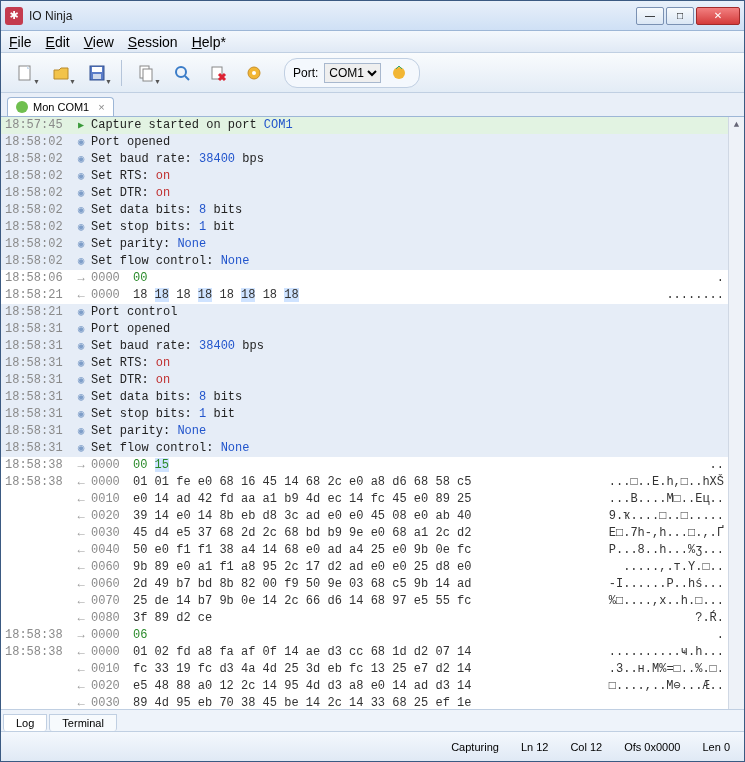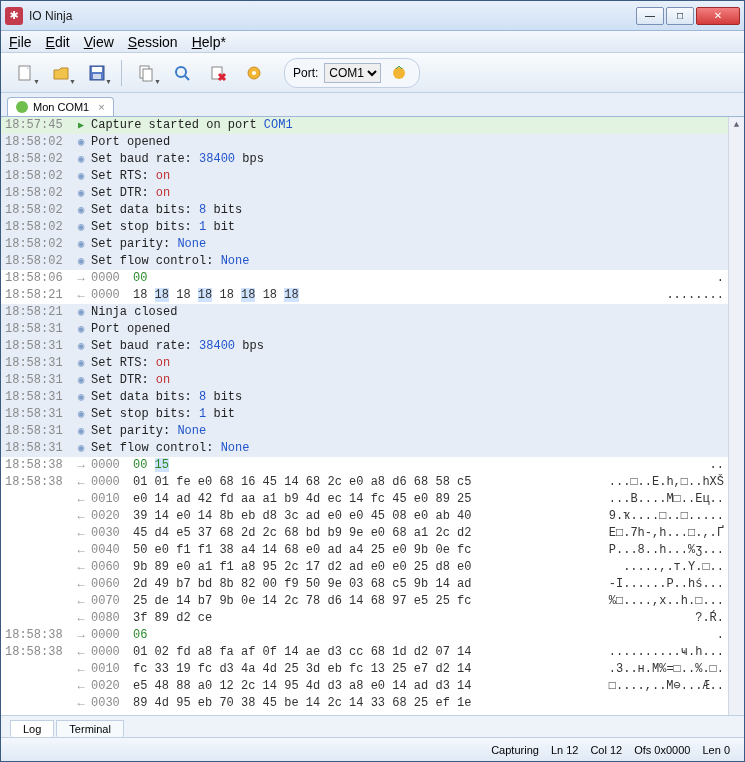--- a/index.html
+++ b/index.html
@@ -37,24 +37,24 @@
 .offset { color: #8a8a8a; width: 42px; }
 .hex { color: #333; flex: 0 0 auto; }
 .ascii { color: #333; margin-left: auto; padding-right: 20px; }
 .txt { color: #222; }
 .txt .kw { color: #2255cc; }
 .txt .on { color: #c03030; }
 .txt .none { color: #2255cc; }
 .txt .num { color: #2255cc; }
 .hex .b0 { color: #2a8a2a; }
 .hex .sel { background: #cfe3ff; }
-.bottom-tabs { height: 22px; background: #eef3fa; display: flex; align-items: flex-end; border-top: 1px solid #c0cfe2; padding-left: 9px; }
+.bottom-tabs { height: 22px; background: #eef3fa; display: flex; align-items: flex-end; border-top: 1px solid #c0cfe2; padding-left: 2px; }
 .btab { padding: 2px 12px; font-size: 11px; border: 1px solid #c0cfe2; border-bottom: none; background: #f7fafd; margin-right: 2px; border-radius: 0 0 3px 3px; cursor: pointer; }
 .btab.active { background: #fff; }
-.statusbar { height: 24px; background: linear-gradient(#f4f8fd,#e0e9f5); display: flex; align-items: center; justify-content: flex-end; gap: 12px; padding: 0 14px; font-size: 11px; border-top: 1px solid #c0cfe2; }
+.statusbar { height: 30px; background: linear-gradient(#f4f8fd,#e0e9f5); display: flex; align-items: center; justify-content: flex-end; gap: 22px; padding: 0 14px; font-size: 11px; border-top: 1px solid #c0cfe2; }
 .scrollbar-stub { position: absolute; right: 0; top: 0; width: 16px; height: 100%; background: #eef2f8; border-left: 1px solid #d0d8e4; }
 .scrollbar-stub .up, .scrollbar-stub .dn { height: 16px; display:flex; align-items:center; justify-content:center; font-size:9px; color:#667; }
 </style>
 </head>
 <body>
 
 <div class="window">
 
   <div class="titlebar">
     <div class="app-icon">✱</div>
@@ -151,38 +151,38 @@
       <div class="log-line info"><span class="ts">18:58:02</span><span class="ic info"></span> <span class="txt">Port opened</span></div>
       <div class="log-line info"><span class="ts">18:58:02</span><span class="ic info"></span> <span class="txt">Set baud rate: <span class="num">38400</span> bps</span></div>
       <div class="log-line info"><span class="ts">18:58:02</span><span class="ic info"></span> <span class="txt">Set RTS: <span class="on">on</span></span></div>
       <div class="log-line info"><span class="ts">18:58:02</span><span class="ic info"></span> <span class="txt">Set DTR: <span class="on">on</span></span></div>
       <div class="log-line info"><span class="ts">18:58:02</span><span class="ic info"></span> <span class="txt">Set data bits: <span class="num">8</span> bits</span></div>
       <div class="log-line info"><span class="ts">18:58:02</span><span class="ic info"></span> <span class="txt">Set stop bits: <span class="num">1</span> bit</span></div>
       <div class="log-line info"><span class="ts">18:58:02</span><span class="ic info"></span> <span class="txt">Set parity: <span class="none">None</span></span></div>
       <div class="log-line info"><span class="ts">18:58:02</span><span class="ic info"></span> <span class="txt">Set flow control: <span class="none">None</span></span></div>
       <div class="log-line"><span class="ts">18:58:06</span><span class="ic arr-r"></span> <span class="offset">0000</span> <span class="hex"><span class="b0">00</span></span><span class="ascii">.</span></div>
       <div class="log-line"><span class="ts">18:58:21</span><span class="ic arr-l"></span> <span class="offset">0000</span> <span class="hex">18 <span class="sel">18</span> 18 <span class="sel">18</span> 18 <span class="sel">18</span> 18 <span class="sel">18</span></span><span class="ascii">........</span></div>
-      <div class="log-line info"><span class="ts">18:58:21</span><span class="ic info"></span> <span class="txt">Ninja closed</span></div>
+      <div class="log-line info"><span class="ts">18:58:21</span><span class="ic info"></span> <span class="txt">Port control</span></div>
       <div class="log-line info"><span class="ts">18:58:31</span><span class="ic info"></span> <span class="txt">Port opened</span></div>
       <div class="log-line info"><span class="ts">18:58:31</span><span class="ic info"></span> <span class="txt">Set baud rate: <span class="num">38400</span> bps</span></div>
       <div class="log-line info"><span class="ts">18:58:31</span><span class="ic info"></span> <span class="txt">Set RTS: <span class="on">on</span></span></div>
       <div class="log-line info"><span class="ts">18:58:31</span><span class="ic info"></span> <span class="txt">Set DTR: <span class="on">on</span></span></div>
       <div class="log-line info"><span class="ts">18:58:31</span><span class="ic info"></span> <span class="txt">Set data bits: <span class="num">8</span> bits</span></div>
       <div class="log-line info"><span class="ts">18:58:31</span><span class="ic info"></span> <span class="txt">Set stop bits: <span class="num">1</span> bit</span></div>
       <div class="log-line info"><span class="ts">18:58:31</span><span class="ic info"></span> <span class="txt">Set parity: <span class="none">None</span></span></div>
       <div class="log-line info"><span class="ts">18:58:31</span><span class="ic info"></span> <span class="txt">Set flow control: <span class="none">None</span></span></div>
       <div class="log-line"><span class="ts">18:58:38</span><span class="ic arr-r"></span> <span class="offset">0000</span> <span class="hex"><span class="b0">00</span> <span class="sel b0">15</span></span><span class="ascii">..</span></div>
       <div class="log-line"><span class="ts">18:58:38</span><span class="ic arr-l"></span> <span class="offset">0000</span> <span class="hex">01 01 fe e0 68 16 45 14 68 2c e0 a8 d6 68 58 c5</span><span class="ascii">...□..E.h,□..hXŠ</span></div>
       <div class="log-line"><span class="ts"></span><span class="ic arr-l"></span> <span class="offset">0010</span> <span class="hex">e0 14 ad 42 fd aa a1 b9 4d ec 14 fc 45 e0 89 25</span><span class="ascii">...B....M□..Eц..</span></div>
       <div class="log-line"><span class="ts"></span><span class="ic arr-l"></span> <span class="offset">0020</span> <span class="hex">39 14 e0 14 8b eb d8 3c ad e0 e0 45 08 e0 ab 40</span><span class="ascii">9.ҡ....□..□.....</span></div>
       <div class="log-line"><span class="ts"></span><span class="ic arr-l"></span> <span class="offset">0030</span> <span class="hex">45 d4 e5 37 68 2d 2c 68 bd b9 9e e0 68 a1 2c d2</span><span class="ascii">E□.7h-,h...□.,.Ґ</span></div>
       <div class="log-line"><span class="ts"></span><span class="ic arr-l"></span> <span class="offset">0040</span> <span class="hex">50 e0 f1 f1 38 a4 14 68 e0 ad a4 25 e0 9b 0e fc</span><span class="ascii">P...8..h...%ʒ...</span></div>
       <div class="log-line"><span class="ts"></span><span class="ic arr-l"></span> <span class="offset">0060</span> <span class="hex">9b 89 e0 a1 f1 a8 95 2c 17 d2 ad e0 e0 25 d8 e0</span><span class="ascii">.....,.т.Y.□..</span></div>
       <div class="log-line"><span class="ts"></span><span class="ic arr-l"></span> <span class="offset">0060</span> <span class="hex">2d 49 b7 bd 8b 82 00 f9 50 9e 03 68 c5 9b 14 ad</span><span class="ascii">-I......P..hś...</span></div>
-      <div class="log-line"><span class="ts"></span><span class="ic arr-l"></span> <span class="offset">0070</span> <span class="hex">25 de 14 b7 9b 0e 14 2c 78 d6 14 68 97 e5 25 fc</span><span class="ascii">%□....,x..h.□...</span></div>
+      <div class="log-line"><span class="ts"></span><span class="ic arr-l"></span> <span class="offset">0070</span> <span class="hex">25 de 14 b7 9b 0e 14 2c 66 d6 14 68 97 e5 55 fc</span><span class="ascii">%□....,x..h.□...</span></div>
       <div class="log-line"><span class="ts"></span><span class="ic arr-l"></span> <span class="offset">0080</span> <span class="hex">3f 89 d2 ce</span><span class="ascii">?.Ŕ.</span></div>
       <div class="log-line"><span class="ts">18:58:38</span><span class="ic arr-r"></span> <span class="offset">0000</span> <span class="hex"><span class="b0">06</span></span><span class="ascii">.</span></div>
       <div class="log-line"><span class="ts">18:58:38</span><span class="ic arr-l"></span> <span class="offset">0000</span> <span class="hex">01 02 fd a8 fa af 0f 14 ae d3 cc 68 1d d2 07 14</span><span class="ascii">..........ҹ.h...</span></div>
       <div class="log-line"><span class="ts"></span><span class="ic arr-l"></span> <span class="offset">0010</span> <span class="hex">fc 33 19 fc d3 4a 4d 25 3d eb fc 13 25 e7 d2 14</span><span class="ascii">.3..н.M%=□..%.□.</span></div>
       <div class="log-line"><span class="ts"></span><span class="ic arr-l"></span> <span class="offset">0020</span> <span class="hex">e5 48 88 a0 12 2c 14 95 4d d3 a8 e0 14 ad d3 14</span><span class="ascii">□....,..M⊖...Æ..</span></div>
       <div class="log-line"><span class="ts"></span><span class="ic arr-l"></span> <span class="offset">0030</span> <span class="hex">89 4d 95 eb 70 38 45 be 14 2c 14 33 68 25 ef 1e</span></div>
     </div>
 
   <div class="bottom-tabs">
     <div class="btab active">Log</div>

